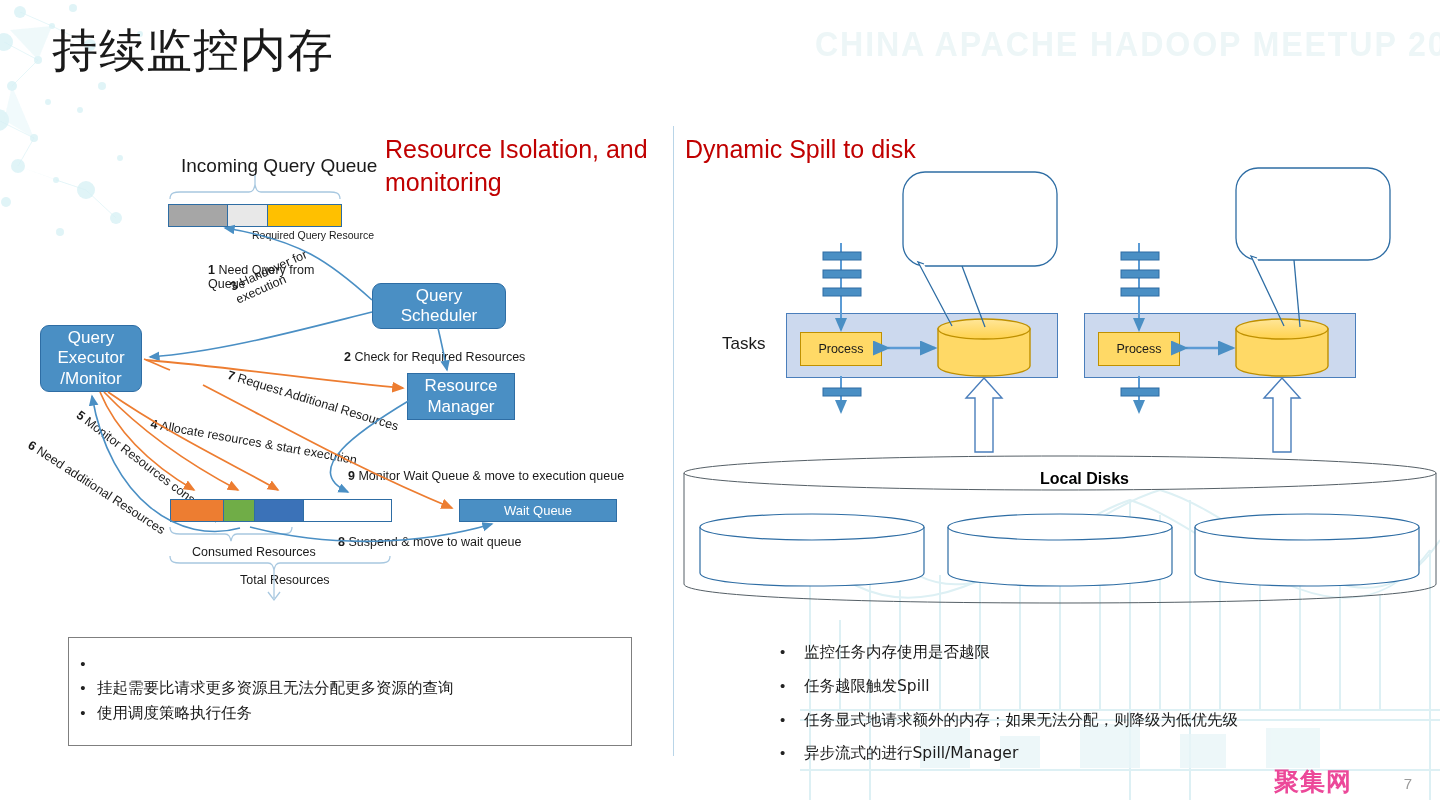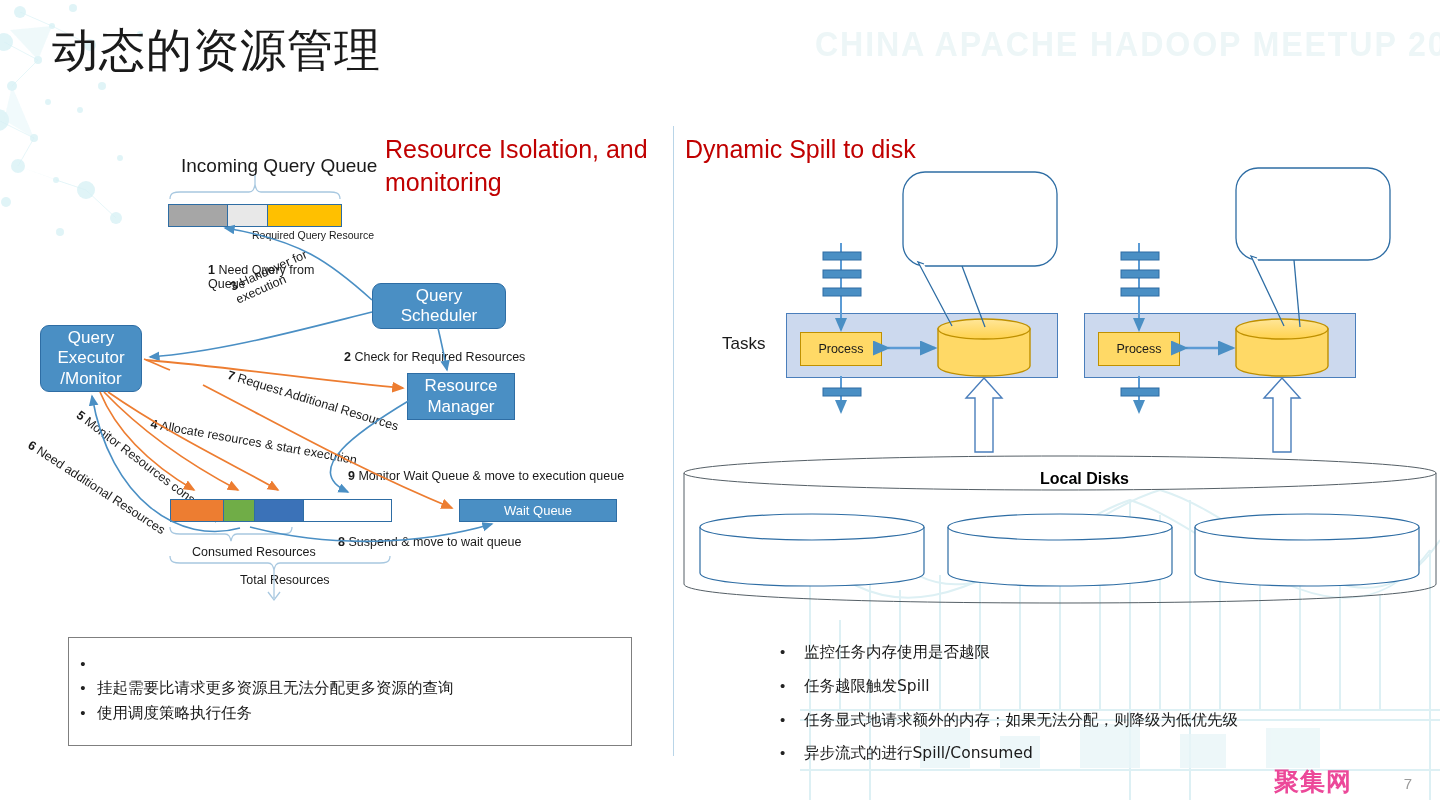--- a/index.html
+++ b/index.html
@@ -148,21 +148,21 @@
       <rect x="120" y="258" width="50" height="40"></rect>
         <rect x="200" y="266" width="40" height="32"></rect>
       <rect x="280" y="254" width="60" height="44"></rect>
         <rect x="380" y="264" width="46" height="34"></rect>
       <rect x="466" y="258" width="54" height="40"></rect>
     </g>
   </svg>
 
   <div class="watermark-title">CHINA APACHE HADOOP MEETUP 2022</div>
 
-  <div class="slide-title">动态的资源管理</div>
+  <div class="slide-title">持续监控内存</div>
 
   <div class="divider"></div>
 
   <div class="sec-head" id="head-left">Resource Isolation, and monitoring</div>
   <div class="sec-head" id="head-right">Dynamic Spill to disk</div>
 
   <div class="dtext" style="left:181px;top:155px;font-size:19px;">Incoming Query Queue</div>
 
   <div class="queuebar" id="incoming-queue" style="left:168px;top:204px;width:172px;height:21px;">
       <div style="width: 34%; background: rgb(166, 166, 166); border-right: 1px solid rgb(46, 109, 164);"></div>
@@ -288,21 +288,21 @@
       <div class="bullet-row">
         <span class="bullet-dot">•</span>
         <span class="bullet-text">任务越限触发Spill</span>
       </div>
       <div class="bullet-row">
         <span class="bullet-dot">•</span>
         <span class="bullet-text">任务显式地请求额外的内存；如果无法分配，则降级为低优先级</span>
       </div>
       <div class="bullet-row">
         <span class="bullet-dot">•</span>
-        <span class="bullet-text">异步流式的进行Spill/Consumed</span>
+        <span class="bullet-text">异步流式的进行Spill/Manager</span>
       </div>
     </div>
 
   <svg class="overlay">
     <defs>
       <marker id="ah-blue" markerWidth="8" markerHeight="8" refX="6" refY="3" orient="auto">
         <path d="M0,0 L7,3 L0,6 z" fill="#4a8fc4"></path>
       </marker>
       <marker id="ah-orange" markerWidth="8" markerHeight="8" refX="6" refY="3" orient="auto">
         <path d="M0,0 L7,3 L0,6 z" fill="#ED7D31"></path>

